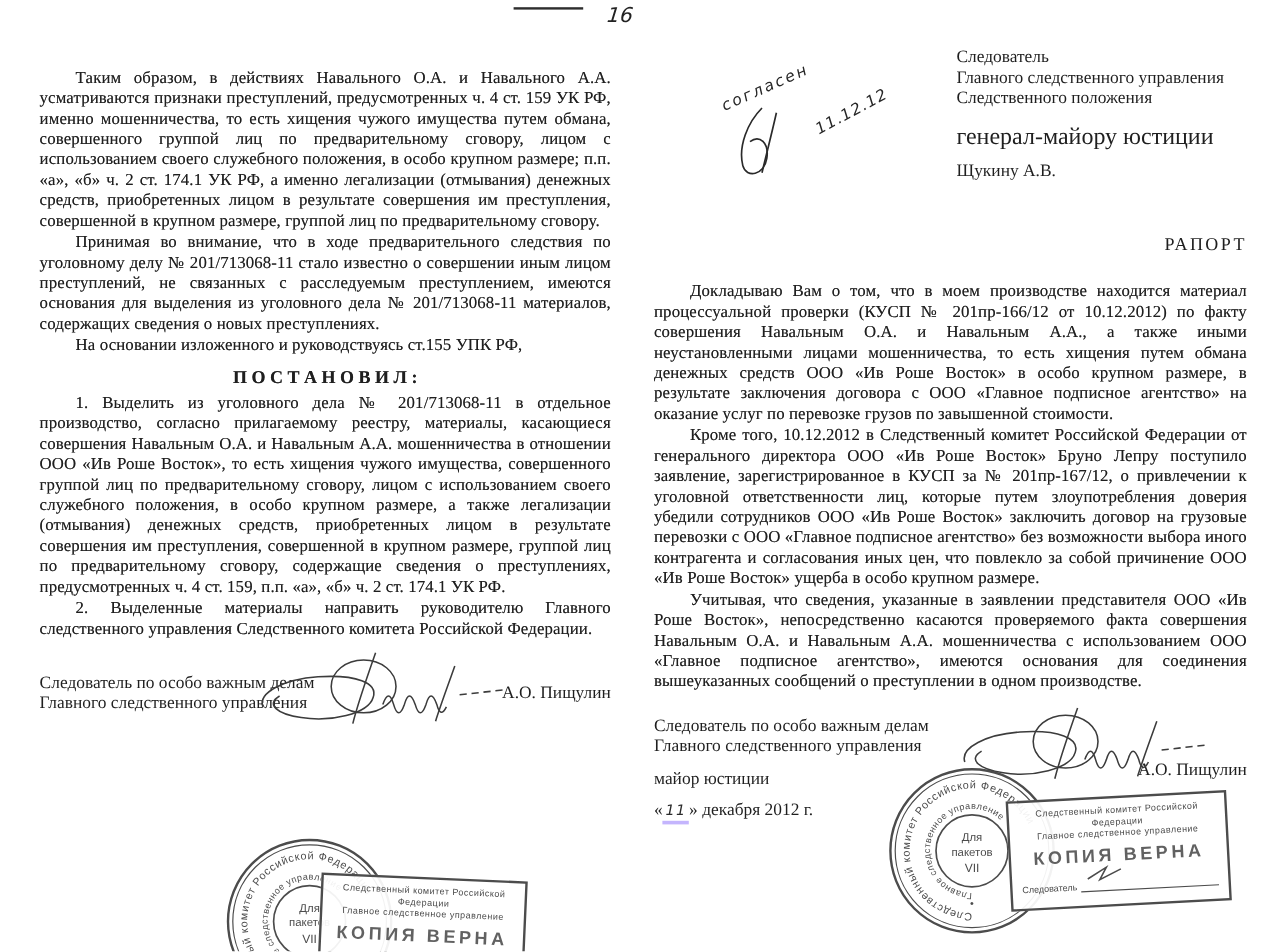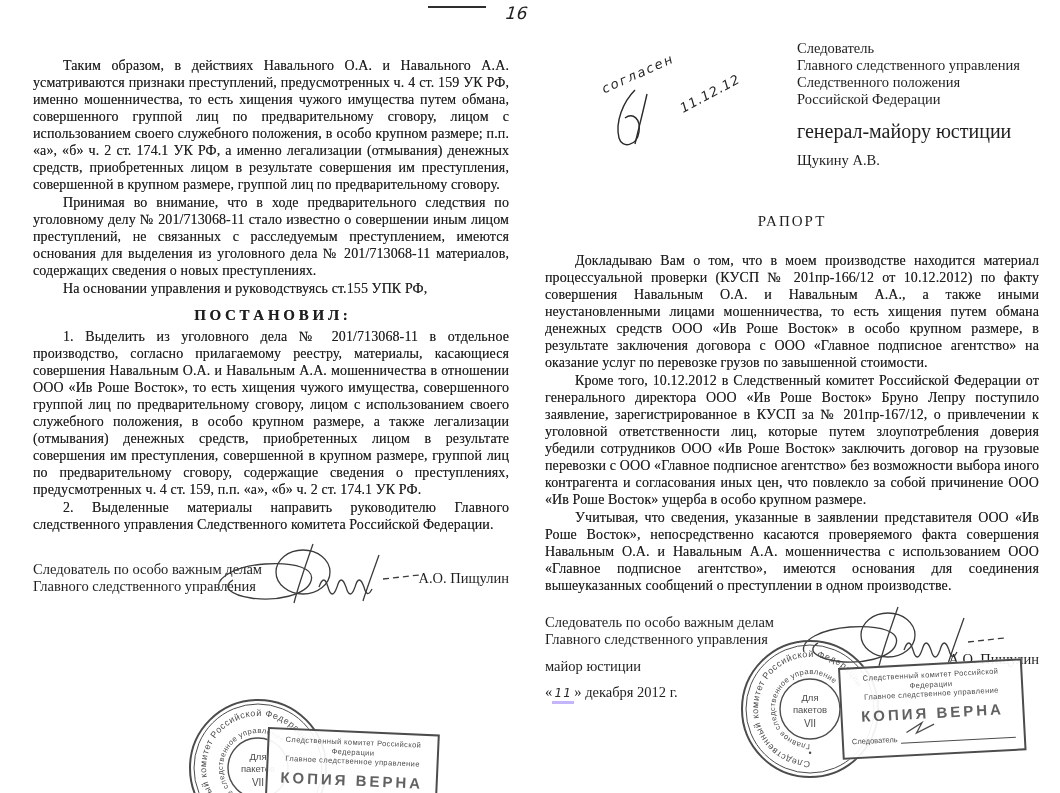--- a/index.html
+++ b/index.html
@@ -19,21 +19,21 @@
   }
   
   .sig-row { position:relative; display:flex; margin-top:28px; }
   .sig-role { font-size:14.5px; line-height:17px; }
   .sig-name { font-size:14.5px; margin-left:auto; align-self:center; white-space:nowrap; }
   .sig-squiggle { position:absolute; pointer-events:none; }
   
   .addr { margin-left:252px; font-size:14.5px; line-height:17px; }
   .addr-rank { margin-left:252px; font-size:20px; margin-top:12px; }
   .addr-name { margin-left:252px; font-size:14.5px; margin-top:9px; }
-  .doc-title { text-align:center; font-size:15px; letter-spacing:2px; margin-top:44px; font-weight:normal; }
+  .doc-title { text-align:right; font-size:15px; letter-spacing:2px; margin-top:44px; font-weight:normal; }
   .body-start { margin-top:22px; }
   .rank-line { font-size:14.5px; margin-top:10px; }
   .date-line { font-size:14.5px; margin-top:9px; }
   .date-blank { display:inline-block; min-width:22px; border-bottom:3px solid #c4b5fd; text-align:center; }
   .hw { font-style:italic; font-family:"DejaVu Sans", sans-serif; color:#2b2b2b; }
   .hw-num { font-size:12px; letter-spacing:1px; }
   
   .page-number { position:absolute; left:506px; top:3px; font-family:"DejaVu Sans", sans-serif;
     font-style:italic; font-size:17px; color:#222; transform:skewX(-6deg); }
   .artifact-line { position:absolute; left:428px; top:6px; width:58px; height:2px; background:#2e2e2e; }
@@ -61,21 +61,21 @@
 <body>
 
 <div class="canvas">
 
   <div class="artifact-line"></div>
   <div class="page-number">16</div>
 
   <div class="page" style="left:33px; top:57px; width:476px;">
     <p class="para">Таким образом, в действиях Навального О.А. и Навального А.А. усматриваются признаки преступлений, предусмотренных ч. 4 ст. 159 УК РФ, именно мошенничества, то есть хищения чужого имущества путем обмана, совершенного группой лиц по предварительному сговору, лицом с использованием своего служебного положения, в особо крупном размере; п.п. «а», «б» ч. 2 ст. 174.1 УК РФ, а именно легализации (отмывания) денежных средств, приобретенных лицом в результате совершения им преступления, совершенной в крупном размере, группой лиц по предварительному сговору.</p>
     <p class="para">Принимая во внимание, что в ходе предварительного следствия по уголовному делу № 201/713068-11 стало известно о совершении иным лицом преступлений, не связанных с расследуемым преступлением, имеются основания для выделения из уголовного дела № 201/713068-11 материалов, содержащих сведения о новых преступлениях.</p>
-    <p class="para">На основании управления и руководствуясь ст.155 УПК РФ,</p>
+    <p class="para">На основании изложенного и руководствуясь ст.155 УПК РФ,</p>
     <div class="heading">П О С Т А Н О В И Л :</div>
     <p class="para">1. Выделить из уголовного дела № 201/713068-11 в отдельное производство, согласно прилагаемому реестру, материалы, касающиеся совершения Навальным О.А. и Навальным А.А. мошенничества в отношении ООО «Ив Роше Восток», то есть хищения чужого имущества, совершенного группой лиц по предварительному сговору, лицом с использованием своего служебного положения, в особо крупном размере, а также легализации (отмывания) денежных средств, приобретенных лицом в результате совершения им преступления, совершенной в крупном размере, группой лиц по предварительному сговору, содержащие сведения о преступлениях, предусмотренных ч. 4 ст. 159, п.п. «а», «б» ч. 2 ст. 174.1 УК РФ.</p>
     <p class="para">2. Выделенные материалы направить руководителю Главного следственного управления Следственного комитета Российской Федерации.</p>
 
     <div class="sig-row">
       <div class="sig-role">
         <div>Следователь по особо важным делам</div>
         <div>Главного следственного управления</div>
       </div>
       <svg class="sig-squiggle" style="left:172px; top:-22px;" width="230" height="72" viewBox="0 0 230 72">
@@ -102,21 +102,20 @@
           <path d="M42,10 C38,28 33,47 30,60"></path>
         </g>
       </svg>
       <span class="adate">11.12.12</span>
     </div>
 
     <div class="addr">
       <div>Следователь</div>
       <div>Главного следственного управления</div>
       <div>Следственного положения</div>
-      <div>Российской Федерации</div>
     </div>
     <div class="addr-rank">генерал-майору юстиции</div>
     <div class="addr-name">Щукину А.В.</div>
 
     <div class="doc-title">РАПОРТ</div>
 
     <p class="para body-start">Докладываю Вам о том, что в моем производстве находится материал процессуальной проверки (КУСП № 201пр-166/12 от 10.12.2012) по факту совершения Навальным О.А. и Навальным А.А., а также иными неустановленными лицами мошенничества, то есть хищения путем обмана денежных средств ООО «Ив Роше Восток» в особо крупном размере, в результате заключения договора с ООО «Главное подписное агентство» на оказание услуг по перевозке грузов по завышенной стоимости.</p>
     <p class="para">Кроме того, 10.12.2012 в Следственный комитет Российской Федерации от генерального директора ООО «Ив Роше Восток» Бруно Лепру поступило заявление, зарегистрированное в КУСП за № 201пр-167/12, о привлечении к уголовной ответственности лиц, которые путем злоупотребления доверия убедили сотрудников ООО «Ив Роше Восток» заключить договор на грузовые перевозки с ООО «Главное подписное агентство» без возможности выбора иного контрагента и согласования иных цен, что повлекло за собой причинение ООО «Ив Роше Восток» ущерба в особо крупном размере.</p>
     <p class="para">Учитывая, что сведения, указанные в заявлении представителя ООО «Ив Роше Восток», непосредственно касаются проверяемого факта совершения Навальным О.А. и Навальным А.А. мошенничества с использованием ООО «Главное подписное агентство», имеются основания для соединения вышеуказанных сообщений о преступлении в одном производстве.</p>
 

